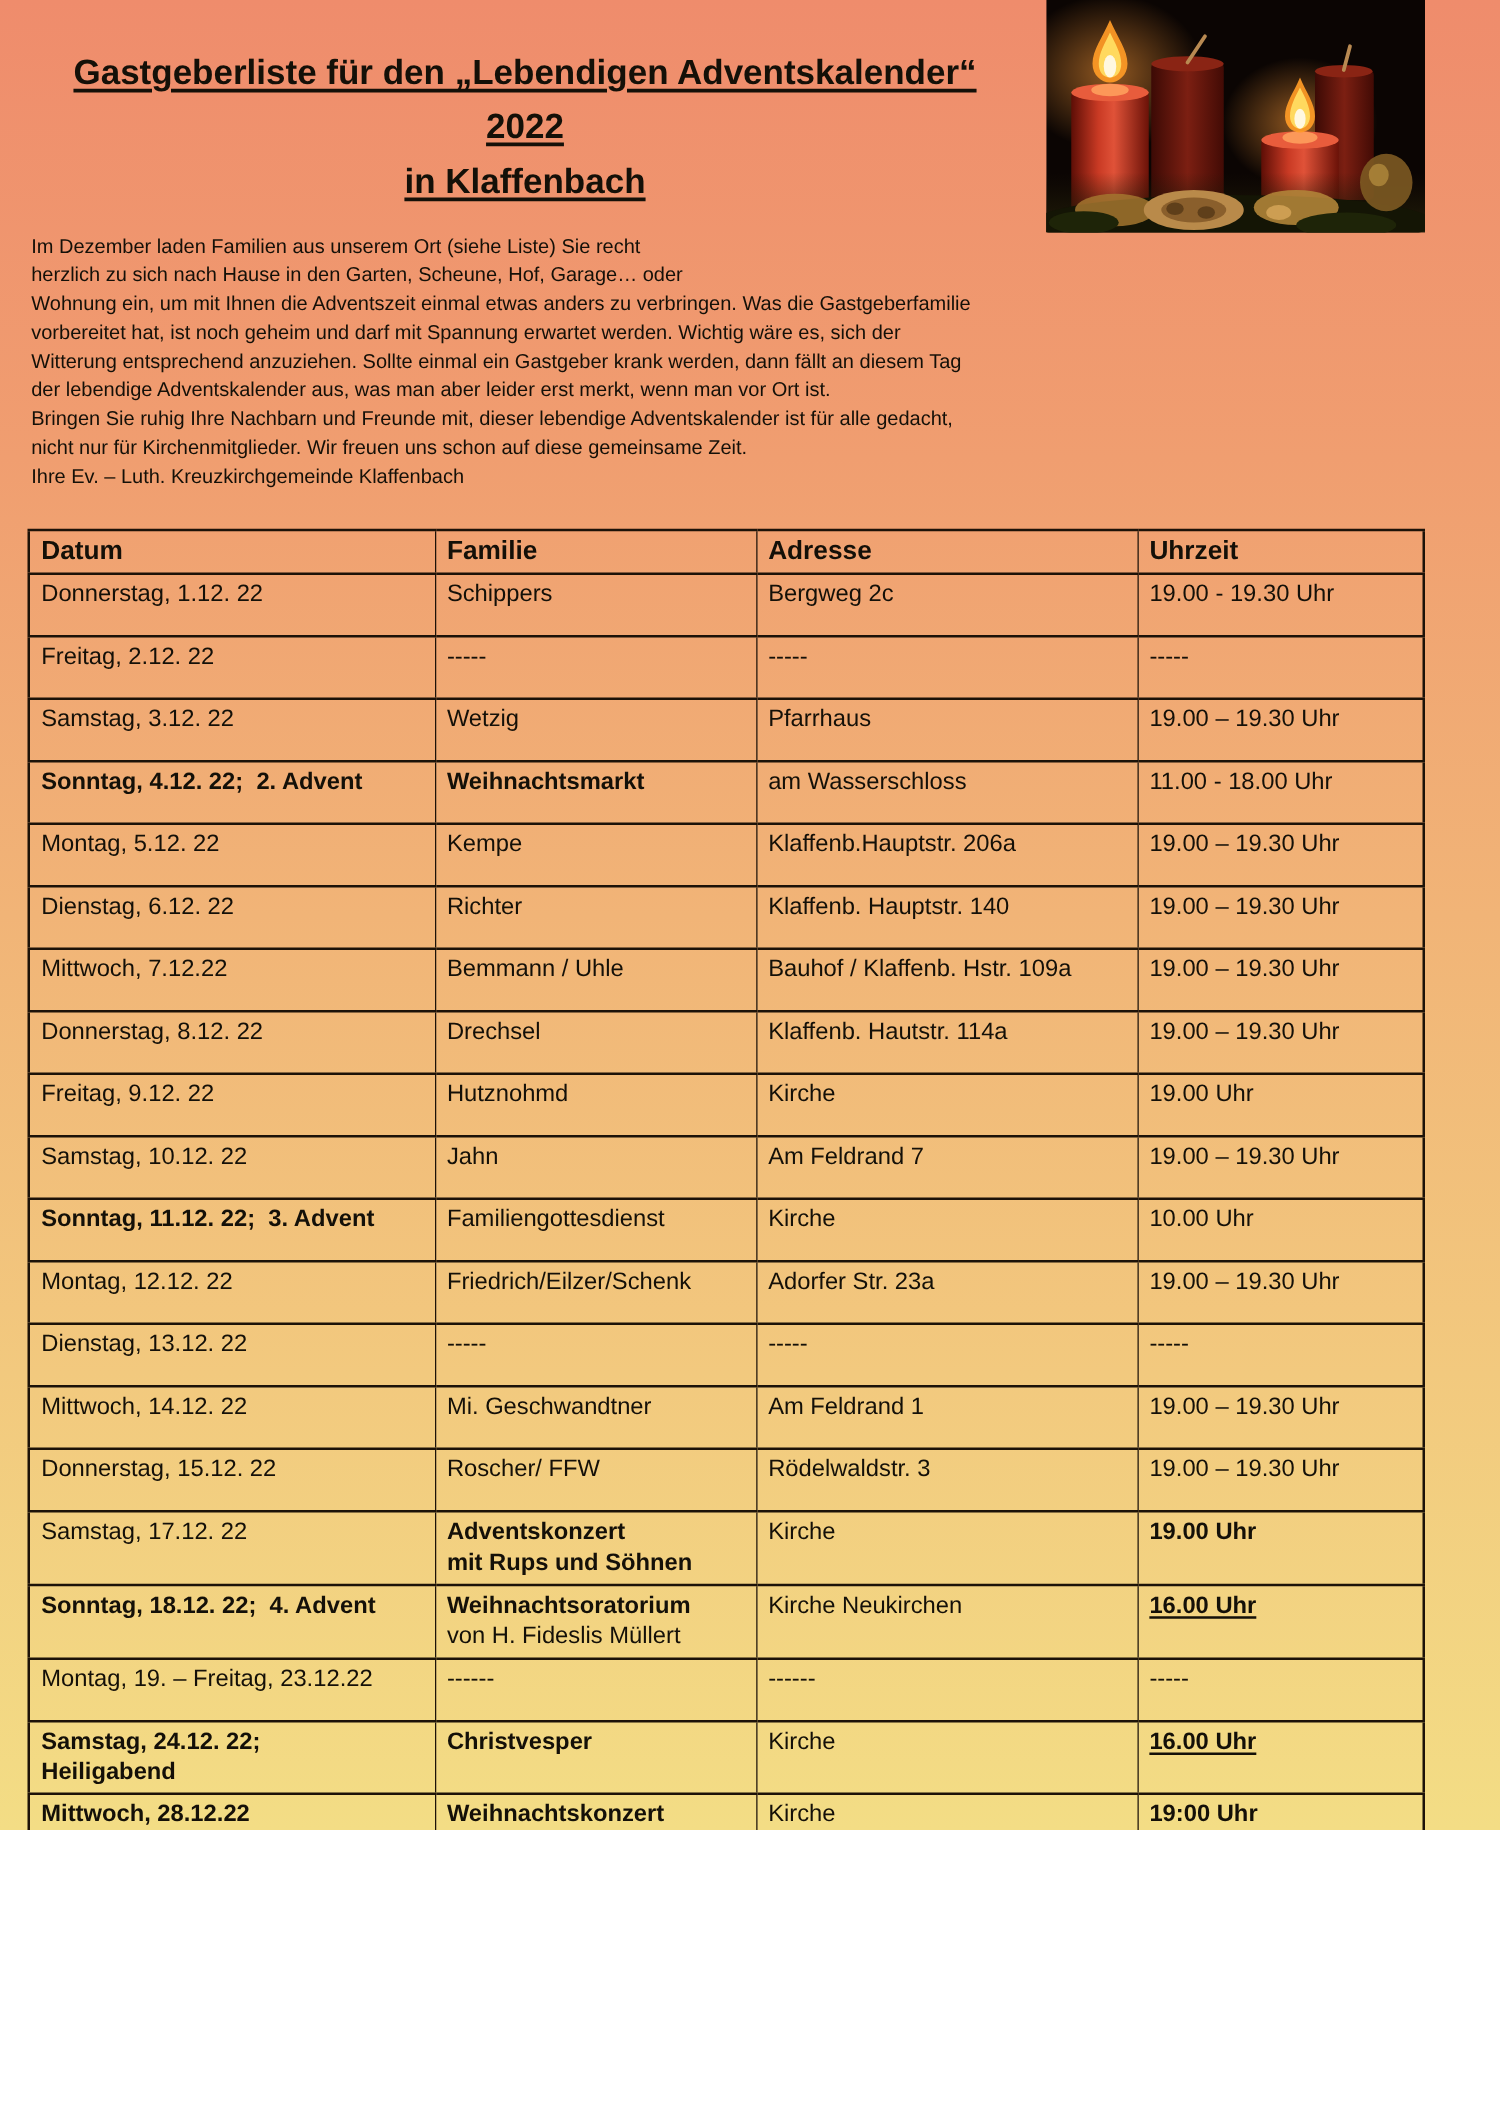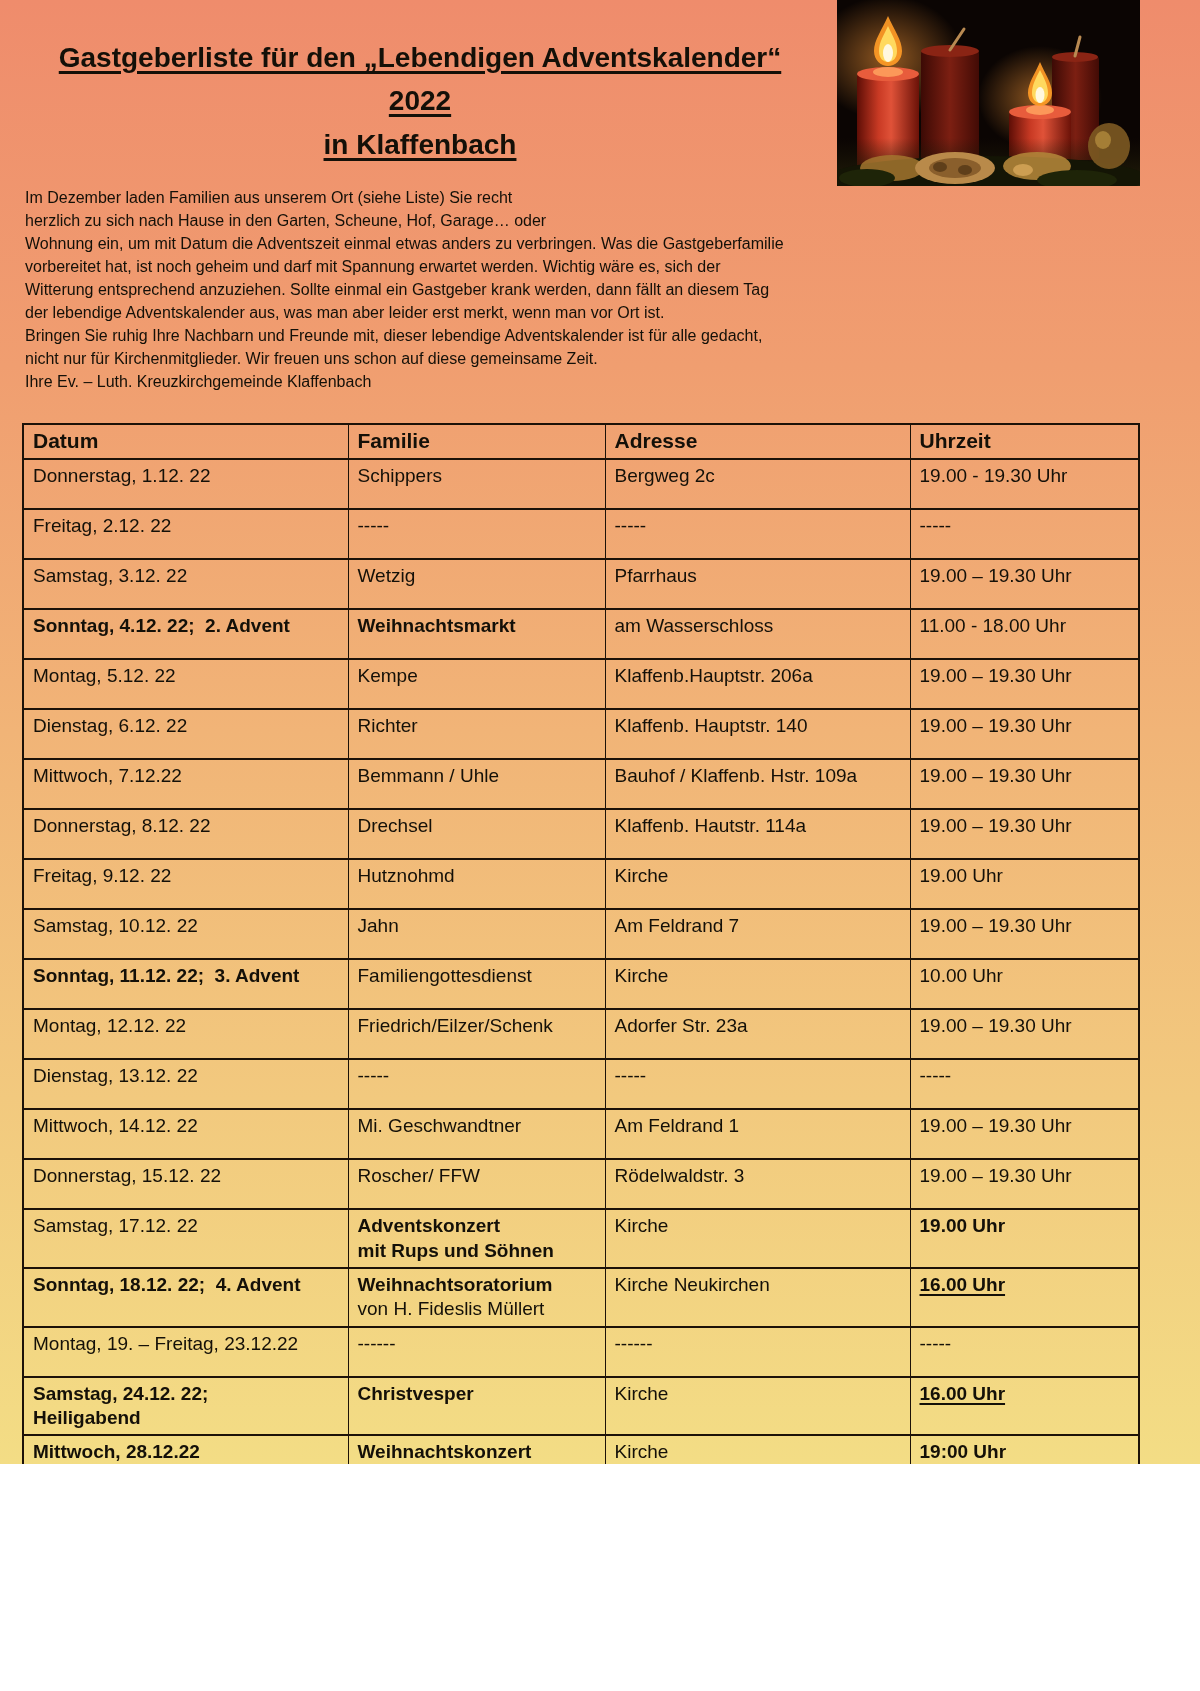--- a/index.html
+++ b/index.html
@@ -101,21 +101,21 @@
   </svg>
 
   <div class="title-block">
     <div><span class="tl">Gastgeberliste für den „Lebendigen Adventskalender“ 2022</span></div>
     <div><span class="tl">in Klaffenbach</span></div>
   </div>
 
   <div class="intro">
     <div>Im Dezember laden Familien aus unserem Ort (siehe Liste) Sie recht</div>
     <div>herzlich zu sich nach Hause in den Garten, Scheune, Hof, Garage… oder</div>
-    <div>Wohnung ein, um mit Datum die Adventszeit einmal etwas anders zu verbringen. Was die Gastgeberfamilie</div>
+    <div>Wohnung ein, um mit Ihnen die Adventszeit einmal etwas anders zu verbringen. Was die Gastgeberfamilie</div>
     <div>vorbereitet hat, ist noch geheim und darf mit Spannung erwartet werden. Wichtig wäre es, sich der</div>
     <div>Witterung entsprechend anzuziehen. Sollte einmal ein Gastgeber krank werden, dann fällt an diesem Tag</div>
     <div>der lebendige Adventskalender aus, was man aber leider erst merkt, wenn man vor Ort ist.</div>
     <div>Bringen Sie ruhig Ihre Nachbarn und Freunde mit, dieser lebendige Adventskalender ist für alle gedacht,</div>
     <div>nicht nur für Kirchenmitglieder. Wir freuen uns schon auf diese gemeinsame Zeit.</div>
     <div>Ihre Ev. – Luth. Kreuzkirchgemeinde Klaffenbach</div>
   </div>
 
   <table class="events">
     <colgroup>

